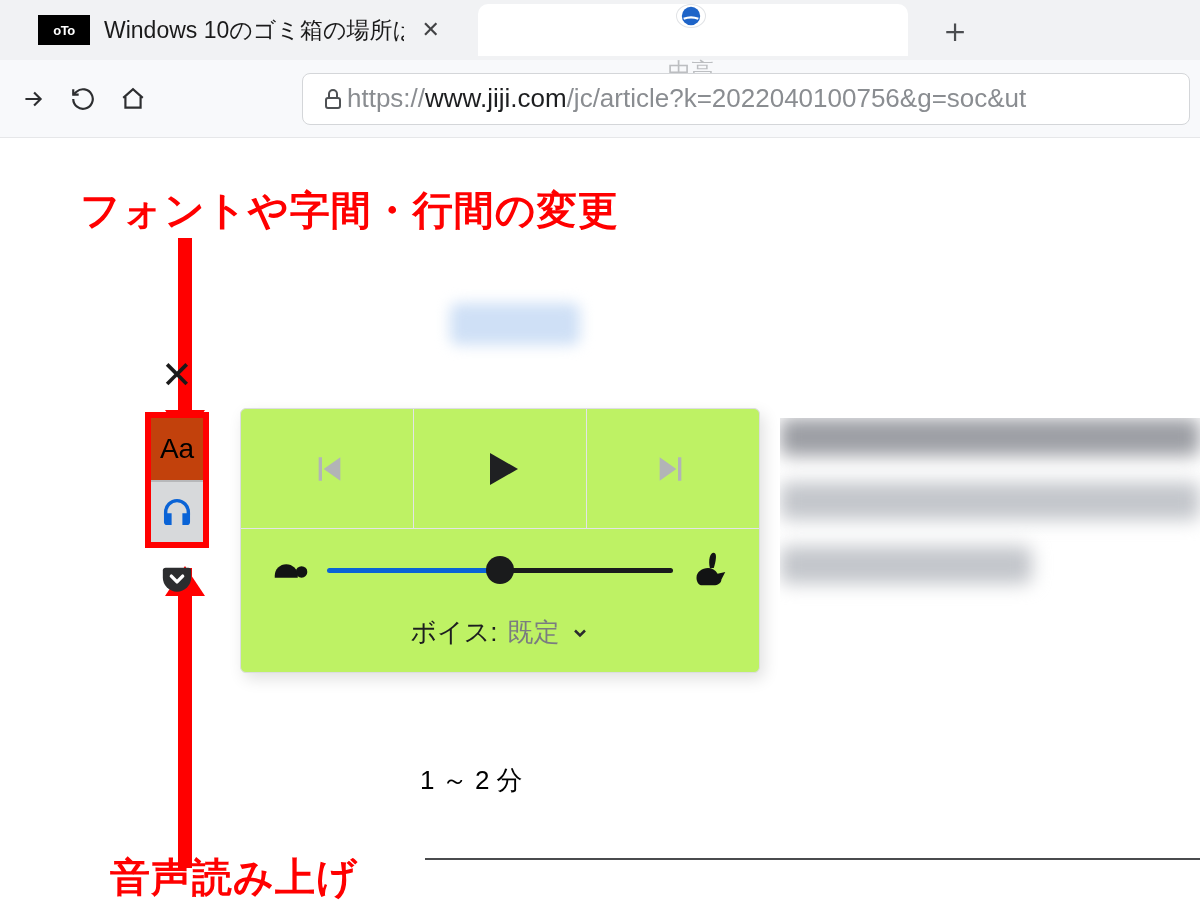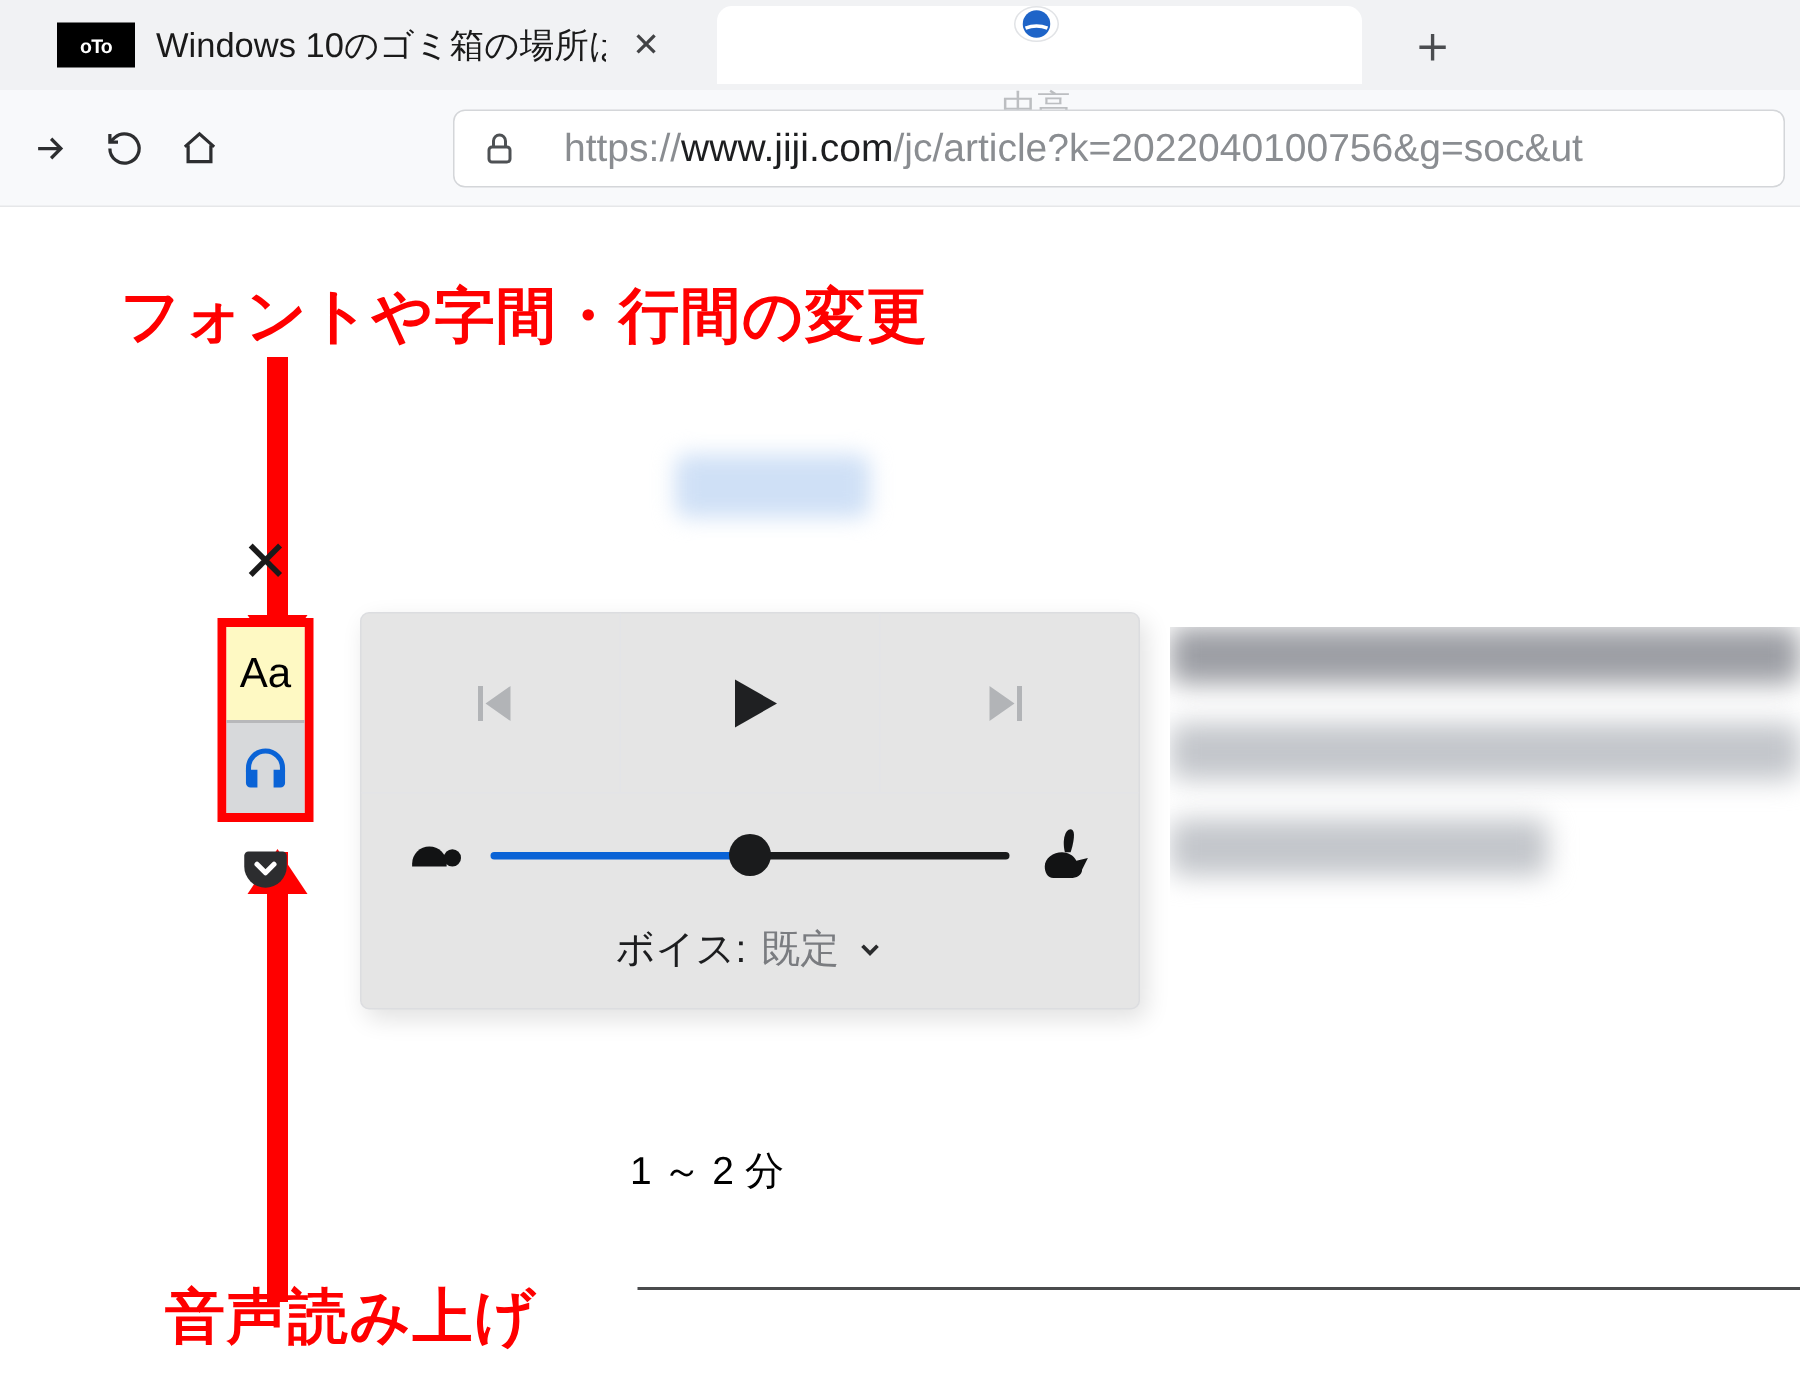--- a/index.html
+++ b/index.html
@@ -83,21 +83,21 @@
     .nav-btn svg { width: 26px; height: 26px; }
     .nav-btn.fwd svg { stroke:#2d2e30; }
     .urlbar {
       flex: 1;
       height: 52px;
       background: #fff;
       border: 1px solid #d4d6d9;
       border-radius: 8px;
       display:flex; align-items:center;
       padding: 0 18px;
-      gap: 31px;
+      gap: 2px;
       margin-left: 140px;
       overflow:hidden;
       font-size: 26px;
     }
     .lock-ic { width: 24px; height: 24px; color:#4e5154; flex:0 0 auto; }
     .url-text { white-space: nowrap; color:#8a8d91; }
     .url-text .host { color:#1d1e20; }
 
     
     .content {
@@ -150,36 +150,36 @@
       font-size:38px; color:#1a1a1a; line-height:1; margin-bottom:18px;
     }
     .reader-box {
       width:64px;
       border:6px solid #ff0000;
     }
     .reader-item {
       height:62px;
       display:flex; align-items:center; justify-content:center;
       font-size:28px;
-      background:#fef9c3;
+      background:#c2410c;
     }
     .reader-item + .reader-item { border-top:2px solid #b7b8ba; }
     .reader-item.tts { background:#d7d9db; }
     .headphone-ic { width:34px; height:34px; color:#0a63d6; }
     .pocket-ic {
       width:34px; height:34px; margin-top:14px;
       color:#2c2d2f;
     }
 
     
     .panel {
       position:absolute;
       left:240px; top:270px;
       width:520px;
-      background:#e5e5e5;
+      background:#bef264;
       border:1px solid #dcdde0;
       border-radius:6px;
       box-shadow: 4px 6px 16px rgba(0,0,0,.12);
     }
     .ctrl-row {
       display:flex;
       height:120px;
       border-bottom:1px solid #e3e4e7;
     }
     .ctrl-btn{

